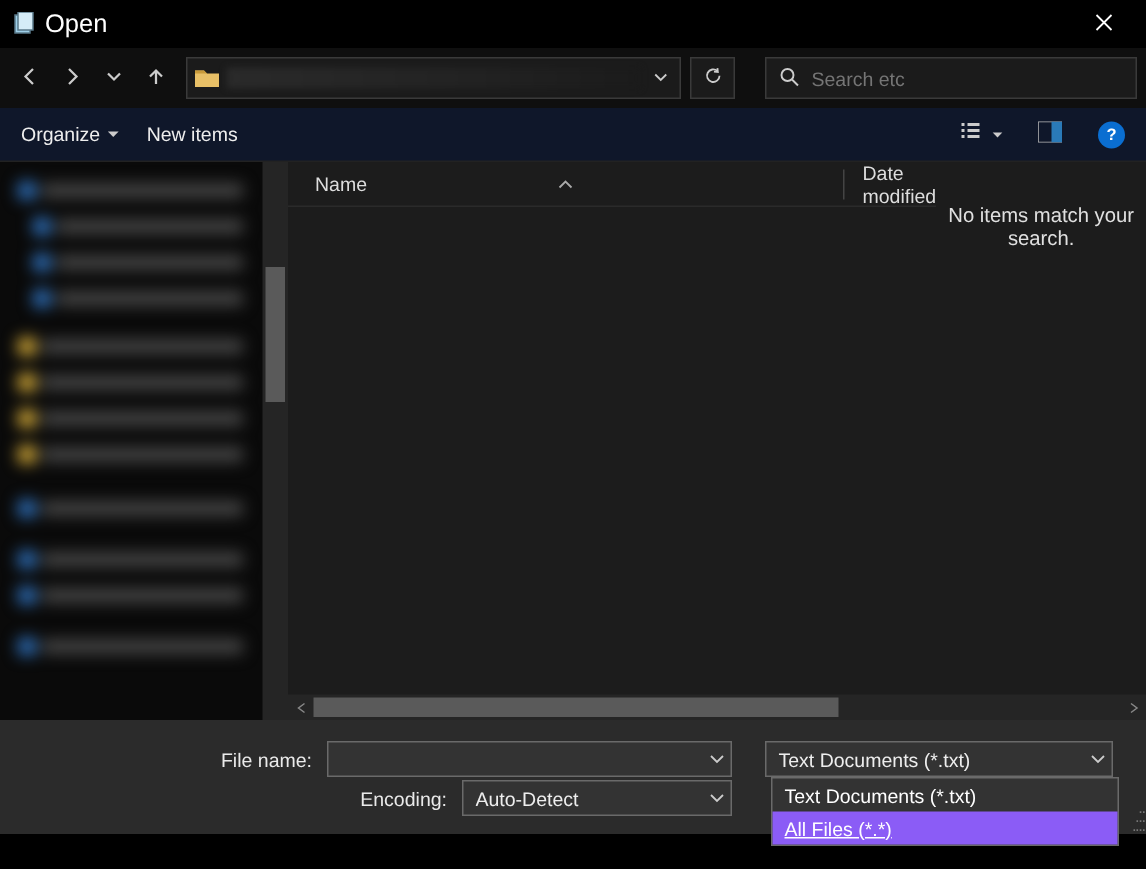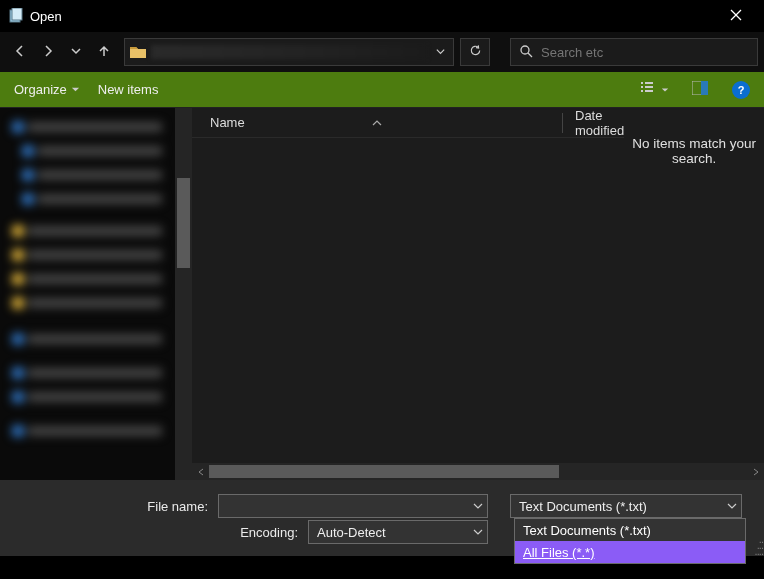--- a/index.html
+++ b/index.html
@@ -18,21 +18,21 @@
     background: #000;
     display: flex;
     align-items: center;
     padding: 0 8px;
   }
   .titlebar .icon {
     width: 16px; height: 16px;
     margin-right: 6px;
     display: inline-block;
   }
-  .titlebar .title { font-size: 13px; color: #fff; }
+  .titlebar .title { font-size: 17px; color: #fff; }
   .titlebar .spacer { flex: 1; }
   .close-btn {
     width: 40px; height: 28px;
     display: flex; align-items: center; justify-content: center;
     cursor: pointer;
   }
   .close-btn svg { width: 12px; height: 12px; }
   .navbar {
     height: 40px;
     background: #0f0f0f;
@@ -91,21 +91,21 @@
     padding: 0 8px;
     gap: 8px;
   }
   .search-box input {
     flex:1; background:transparent; border:0; color:#999; font-size:13px;
     outline:none;
   }
   .search-box svg { width:14px; height:14px; color:#ccc; }
   .toolbar {
     height: 36px;
-    background: #4d7c0f;
+    background: #0f172a;
     display: flex;
     align-items: center;
     padding: 0 14px;
     gap: 18px;
     border-bottom: 1px solid #222;
   }
   .tb-btn {
     display:flex; align-items:center; gap:4px;
     color:#eee; cursor:pointer;
     font-size:13px;

